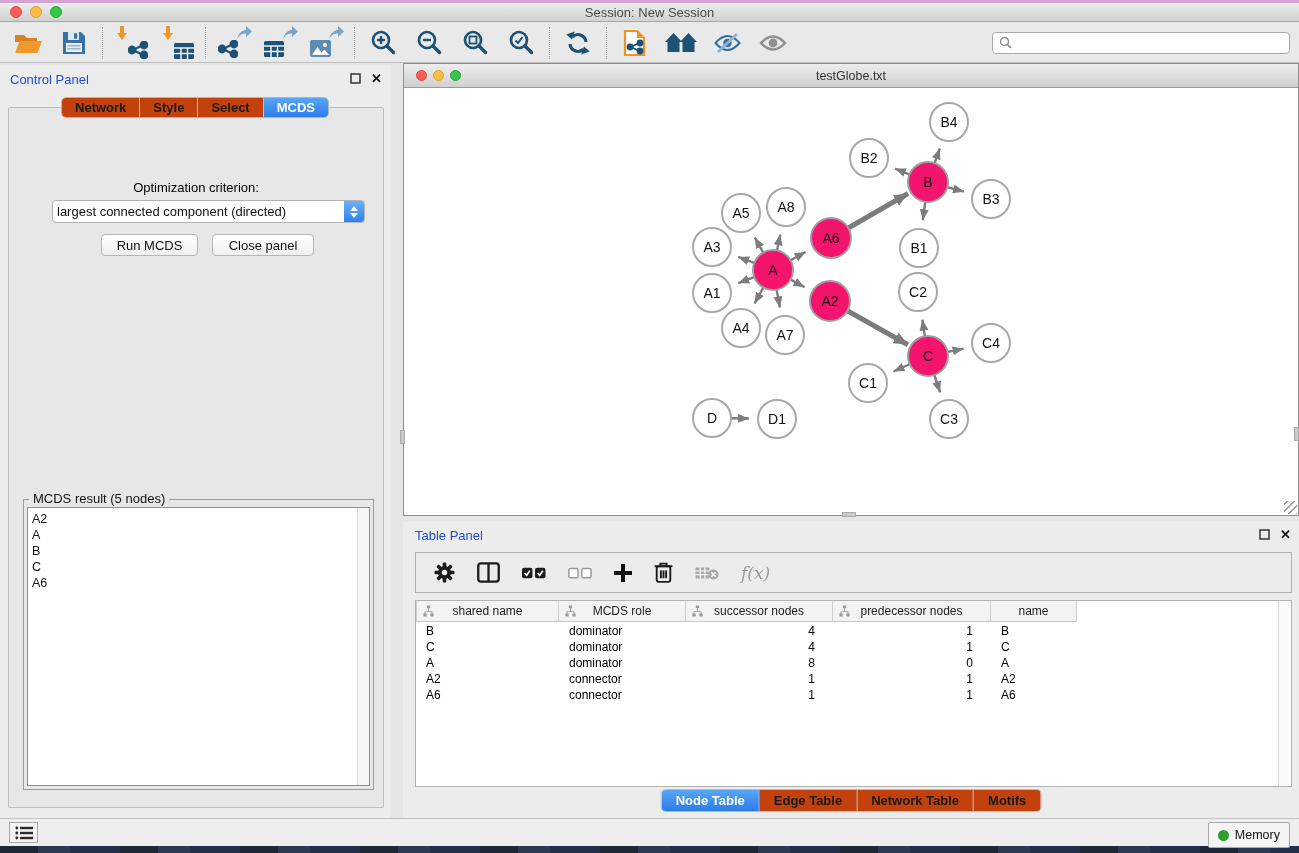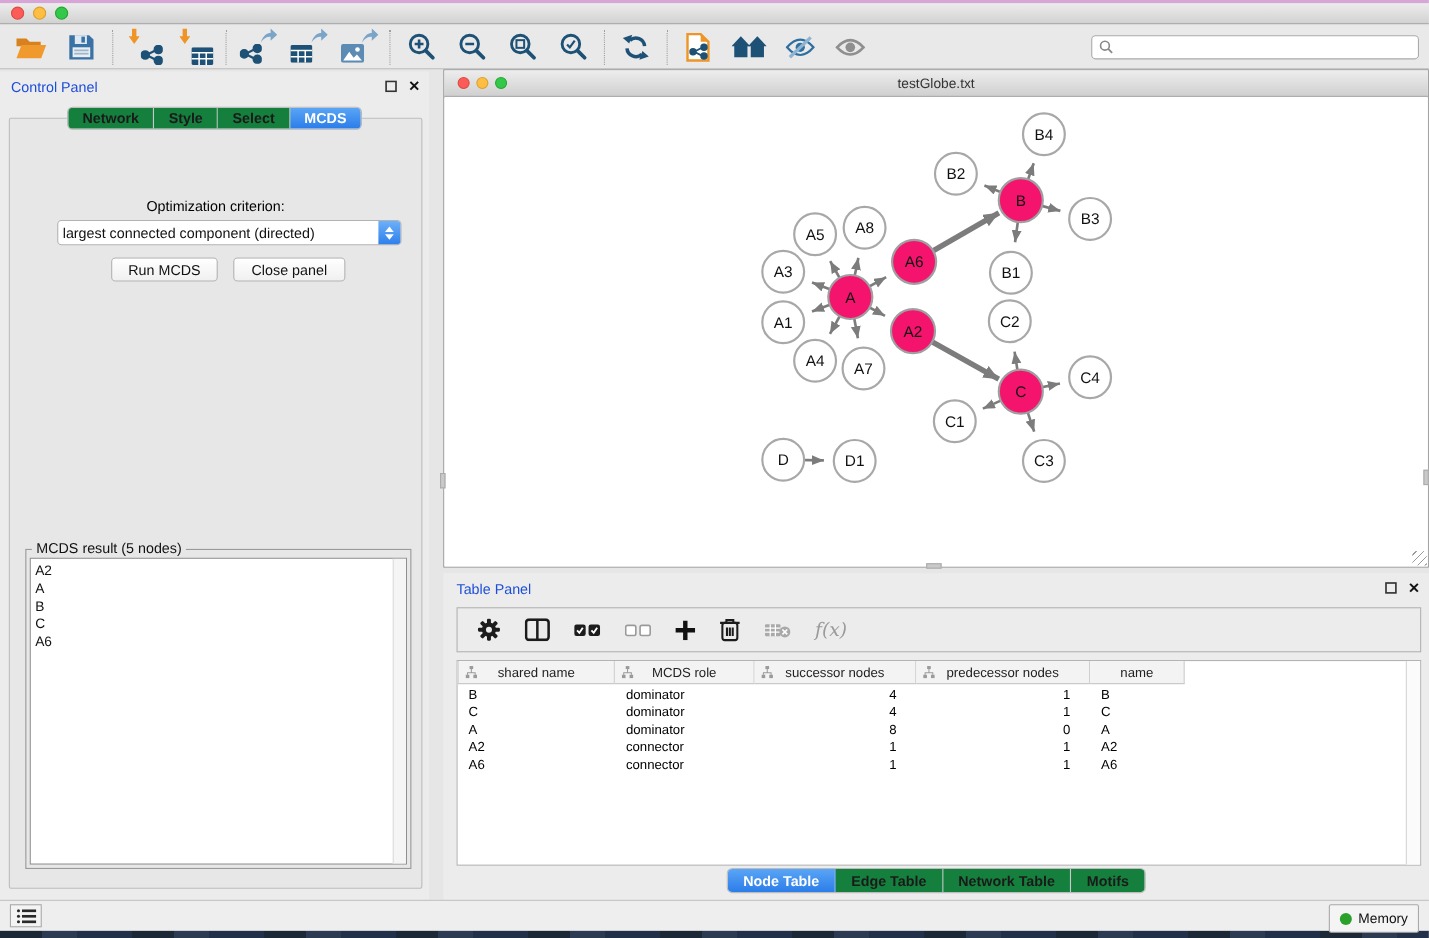--- a/index.html
+++ b/index.html
@@ -39,21 +39,21 @@
   .control-panel { position:absolute; left:0; top:65px; width:390px; height:753px; background:#ececec; }
   .panel-head { position:absolute; left:10px; top:7px; font-size:13px; color:#1d4ed8; }
   .panel-btns { position:absolute; right:8px; top:8px; display:flex; gap:10px; align-items:center; }
   .float-btn svg { display:block; }
   .close-btn { font-size:13px; font-weight:bold; color:#111; line-height:11px; }
   .cp-content { position:absolute; left:8px; right:6px; top:42px; bottom:10px;
     background:#e7e7e7; border:1px solid #bdbdbd; border-radius:2px; }
   .seg-tabs { position:absolute; top:32px; left:50%; transform:translateX(-50%);
     display:inline-flex; border:1px solid #b4b4b4; border-radius:5px; background:#fff; overflow:hidden; height:21px; z-index:5; }
   .seg-tab { padding:0 13px; font-size:13px; font-weight:600; color:#1a1a1a; display:flex; align-items:center;
-    border-right:1px solid #c9c9c9; background:#15803d; cursor:default; }
+    border-right:1px solid #c9c9c9; background:#c2410c; cursor:default; }
   .seg-tab:last-child { border-right:none; }
   .seg-tab.active { background:linear-gradient(#5aa5f6,#2b7de9); color:#fff; border-right-color:#2b7de9; }
 
   .opt-label { position:absolute; top:72px; left:0; right:0; text-align:center; font-size:13px; color:#000000; }
   .dropdown { position:absolute; left:43px; top:92px; width:313px; height:23px; background:#fff;
     border:1px solid #b2b2b2; border-radius:4px; display:flex; align-items:center; }
   .dropdown .dd-text { flex:1; font-size:13px; padding-left:4px; color:#111; white-space:nowrap; }
   .dd-stepper { width:20px; height:21px; border-radius:0 3px 3px 0; background:linear-gradient(#6cb0f8,#2f80ec);
     display:flex; flex-direction:column; align-items:center; justify-content:center; gap:2px; }
   .dd-up { width:0; height:0; border-left:4px solid transparent; border-right:4px solid transparent; border-bottom:5px solid #fff; }
@@ -123,20 +123,21 @@
 
 <div class="strip-top"></div>
 <div class="strip-bottom"></div>
 
 <div class="titlebar">
   <div class="lights">
     <div class="light red"></div>
     <div class="light yellow"></div>
     <div class="light green"></div>
   </div>
+  <div class="title">Session: New Session</div>
 </div>
 
 <div class="toolbar">
   <div class="tbgroup">
     <div class="tbicon">
       <svg width="30" height="26" viewBox="0 0 30 26">
           <path d="M2 5 h9 l3 3 h10 v4 h-22 z" fill="#d8821f"></path>
           <path d="M2 23 L6.5 11 H29 L24.5 23 Z" fill="#f09a2e"></path>
         </svg>
     </div>

